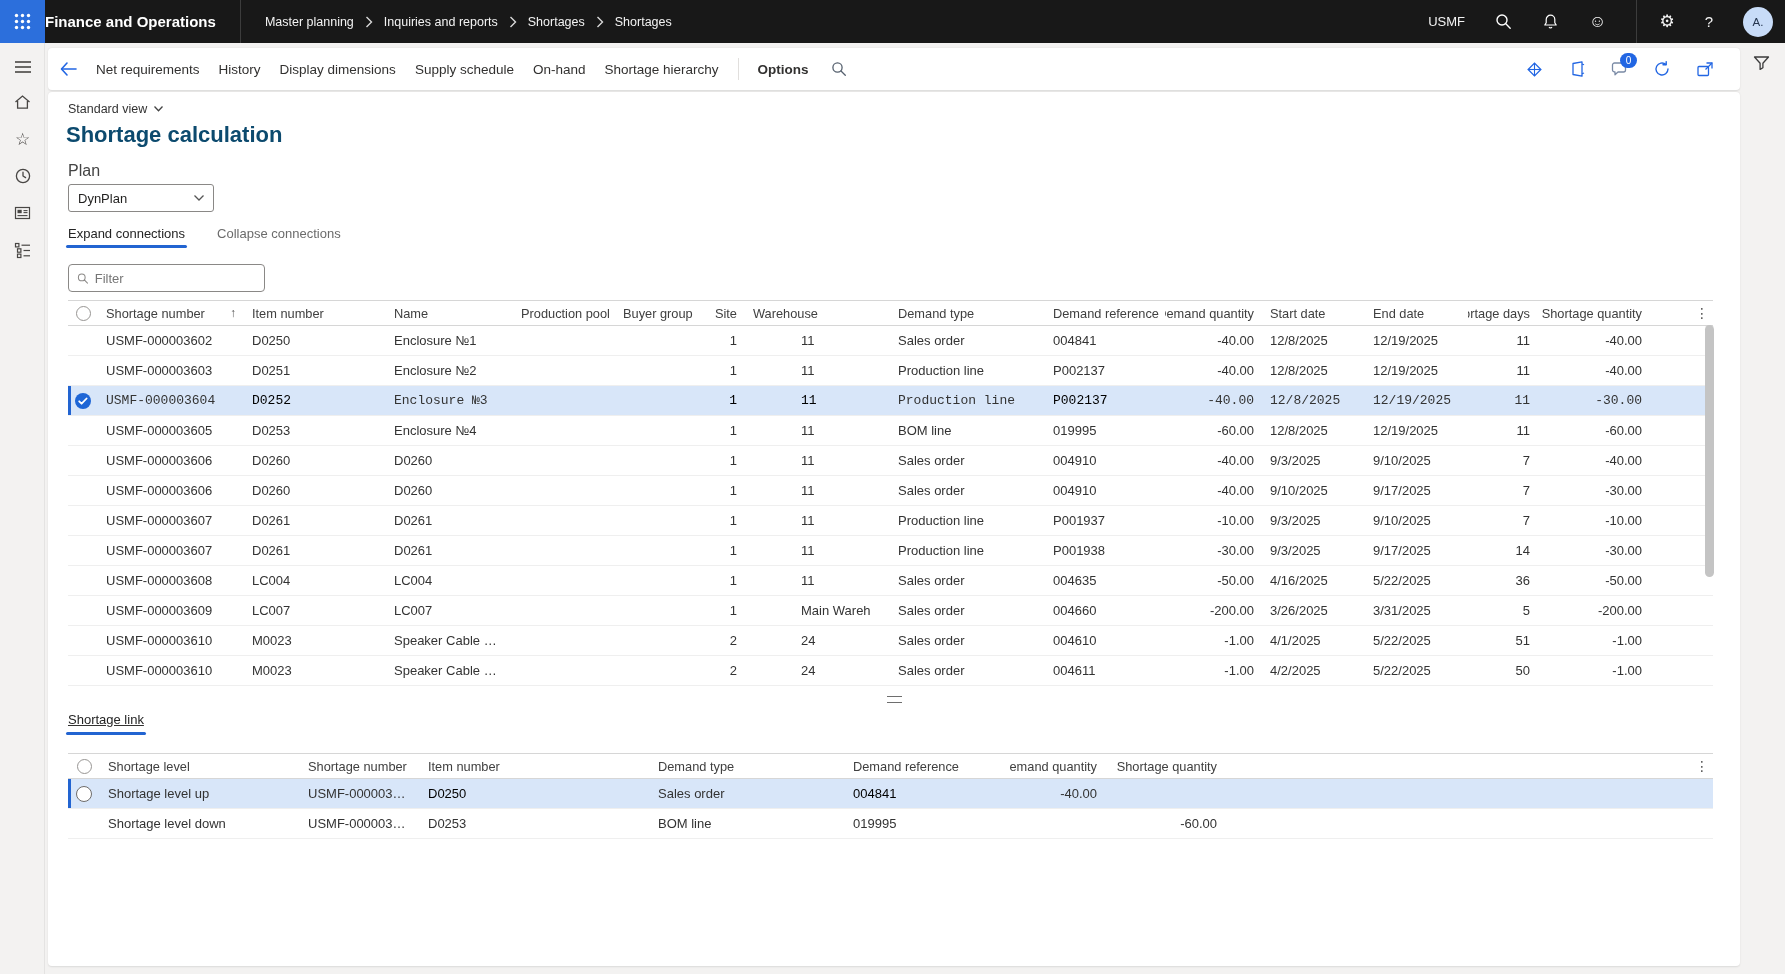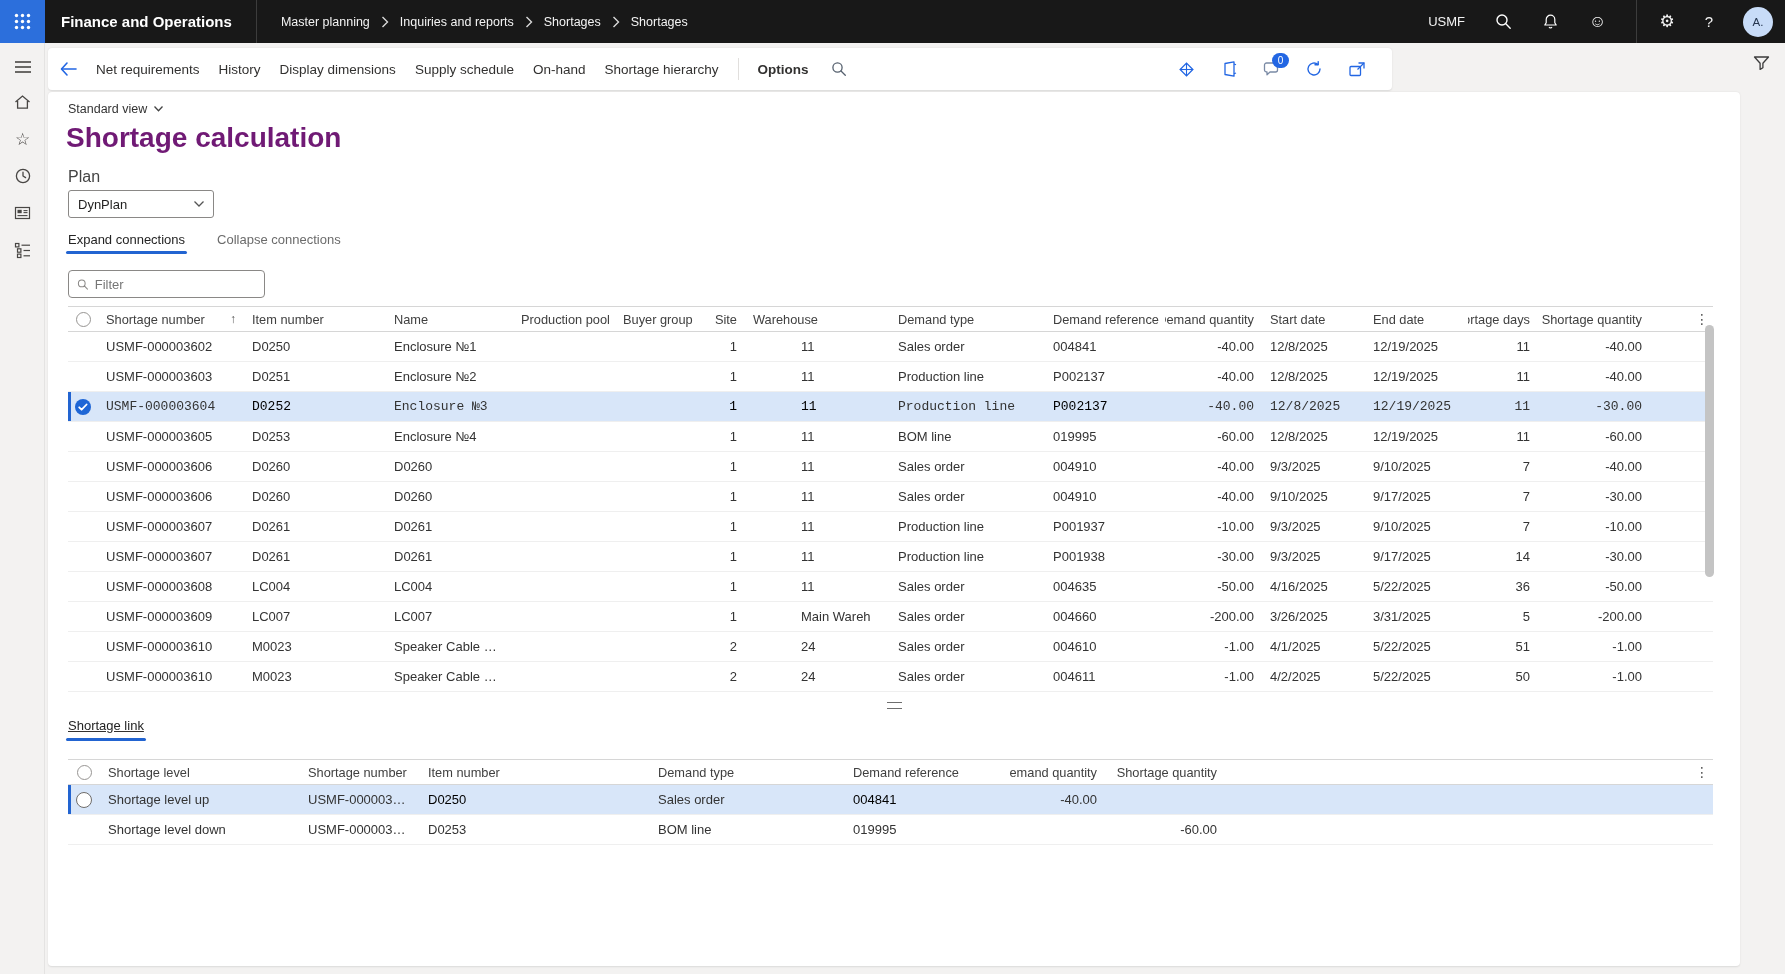--- a/index.html
+++ b/index.html
@@ -10,40 +10,40 @@
     position:relative;
   }
   svg { display:block; }
 
   
   .topbar {
     position:absolute; left:0; top:0; width:1785px; height:43px;
     background:#181818; color:#fff; display:flex; align-items:center;
   }
   .waffle-btn { width:45px; height:43px; background:#2c6fdc; display:flex; align-items:center; justify-content:center; cursor:pointer; }
-  .app-title { font-weight:bold; font-size:15px; margin-left:16px; white-space:nowrap; }
+  .app-title { font-weight:bold; font-size:15px; white-space:nowrap; }
   .tb-divider { width:1px; height:43px; background:#3c3c3c; margin-left:24px; }
   .crumbs { display:flex; align-items:center; gap:11px; margin-left:24px; font-size:12.5px; color:#f3f3f3; }
   .crumb { white-space:nowrap; cursor:pointer; }
   .crumb-sep { color:#cfcfcf; display:flex; }
   .tb-right { margin-left:auto; display:flex; align-items:center; color:#f3f3f3; }
   .tb-item { margin-right:30px; display:flex; align-items:center; font-size:13px; }
   .tb-divider2 { width:1px; height:43px; background:#3c3c3c; margin-right:22px; }
   .glyph-icon { font-size:17px; line-height:1; }
   .help-glyph { font-size:15px; }
   .avatar { width:30px; height:30px; border-radius:50%; background:#c8dcf8; color:#25354f;
             display:flex; align-items:center; justify-content:center; font-size:11.5px; margin-right:12px; }
 
   
   .sidebar { position:absolute; left:0; top:43px; width:45px; height:931px; background:#f3f2f1; border-right:1px solid #e4e3e2; }
   .side-icon { position:absolute; left:0; width:45px; height:28px; display:flex; align-items:center; justify-content:center; color:#484644; cursor:pointer; }
 
   
   .action-pane {
-    position:absolute; left:48px; top:48px; width:1344px; height:42px;
+    position:absolute; left:48px; top:48px; width:1692px; height:42px;
     background:#fff; border-radius:4px; box-shadow:0 0.6px 1.8px rgba(0,0,0,.1);
     display:flex; align-items:center;
   }
   .back-btn { width:40px; display:flex; justify-content:center; color:#2266e3; cursor:pointer; }
   .ap-items { display:flex; align-items:center; gap:19px; margin-left:8px; font-size:13.5px; color:#323130; }
   .ap-item { cursor:pointer; white-space:nowrap; }
   .ap-sep { width:1px; height:22px; background:#e1dfdd; }
   .ap-options { font-weight:bold; cursor:pointer; }
   .ap-search { margin-left:22px; color:#55606e; cursor:pointer; }
   .ap-right { margin-left:auto; display:flex; align-items:center; gap:25px; padding-right:26px; color:#2266e3; }
@@ -53,21 +53,21 @@
 
   .funnel-btn { position:absolute; right:14px; top:54px; color:#3b3b3b; cursor:pointer; }
 
   
   .page-card {
     position:absolute; left:48px; top:92px; width:1692px; height:874px;
     background:#fff; border-radius:4px; box-shadow:0 0.6px 1.8px rgba(0,0,0,.1);
     overflow:hidden;
   }
   .view-switch { margin:10px 0 0 20px; display:inline-flex; align-items:center; gap:6px; font-size:12.5px; color:#333; cursor:pointer; }
-  .page-title { margin:6px 0 0 18px; font-size:28px; font-weight:bold; color:#701a75; }
+  .page-title { margin:6px 0 0 18px; font-size:22px; font-weight:bold; color:#0c4a6e; }
   .plan-label { margin:14px 0 0 20px; font-size:16px; color:#444; }
   .combo {
     margin:4px 0 0 20px; width:146px; height:28px; border:1px solid #8a8886; border-radius:3px;
     display:flex; align-items:center; justify-content:space-between; padding:0 8px 0 9px; font-size:13px; color:#201f1e; cursor:pointer; background:#fff;
   }
   .combo .chev { color:#555; }
 
   .tabs { margin:14px 0 0 20px; display:flex; gap:32px; font-size:13px; }
   .tab { padding-bottom:7px; cursor:pointer; position:relative; color:#6b6b6b; }
   .tab.active { color:#242424; }

